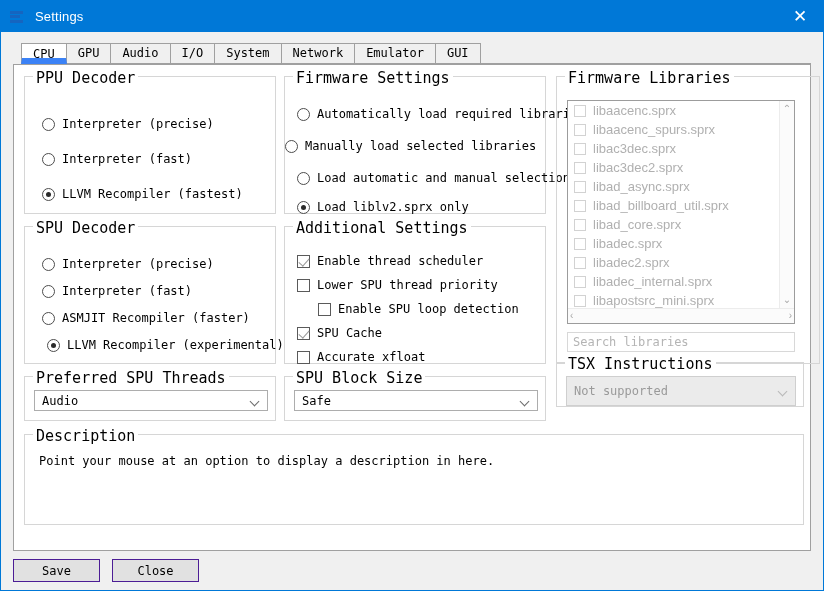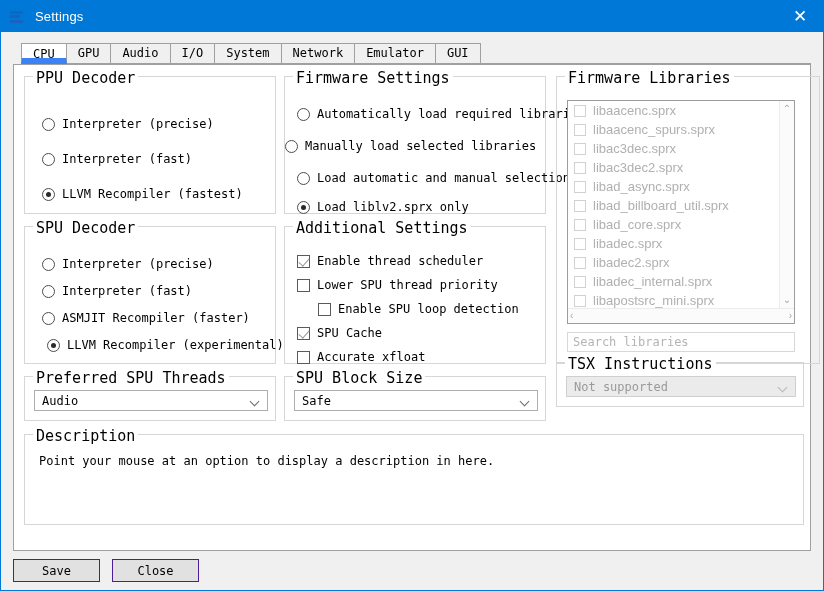--- a/index.html
+++ b/index.html
@@ -453,21 +453,21 @@
       <div class="group" style="left:270px; top:311px; width:262px; height:45px;">
         <div class="legend">SPU Block Size</div>
         <div class="combo" style="left:9px; top:13px; width:244px; height:21px;">
           <span>Safe</span>
           <span class="chev"></span>
         </div>
       </div>
 
       <div class="group" style="left:542px; top:297px; width:248px; height:45px;padding-left:17px;">
         <div class="legend">TSX Instructions</div>
-        <div class="combo disabled" style="left:9px; top:13px; width:230px; height:21px;">
+        <div class="combo disabled" style="left:9px; top:13px; width:230px; height:30px;">
           <span>Not supported</span>
           <span class="chev"></span>
         </div>
       </div>
 
       <div class="group" style="left:10px; top:369px; width:780px; height:91px;">
         <div class="legend">Description</div>
         <div class="desc-text" style="left:14px; top:19px;">Point your mouse at an option to display a description in here.</div>
       </div>
 

